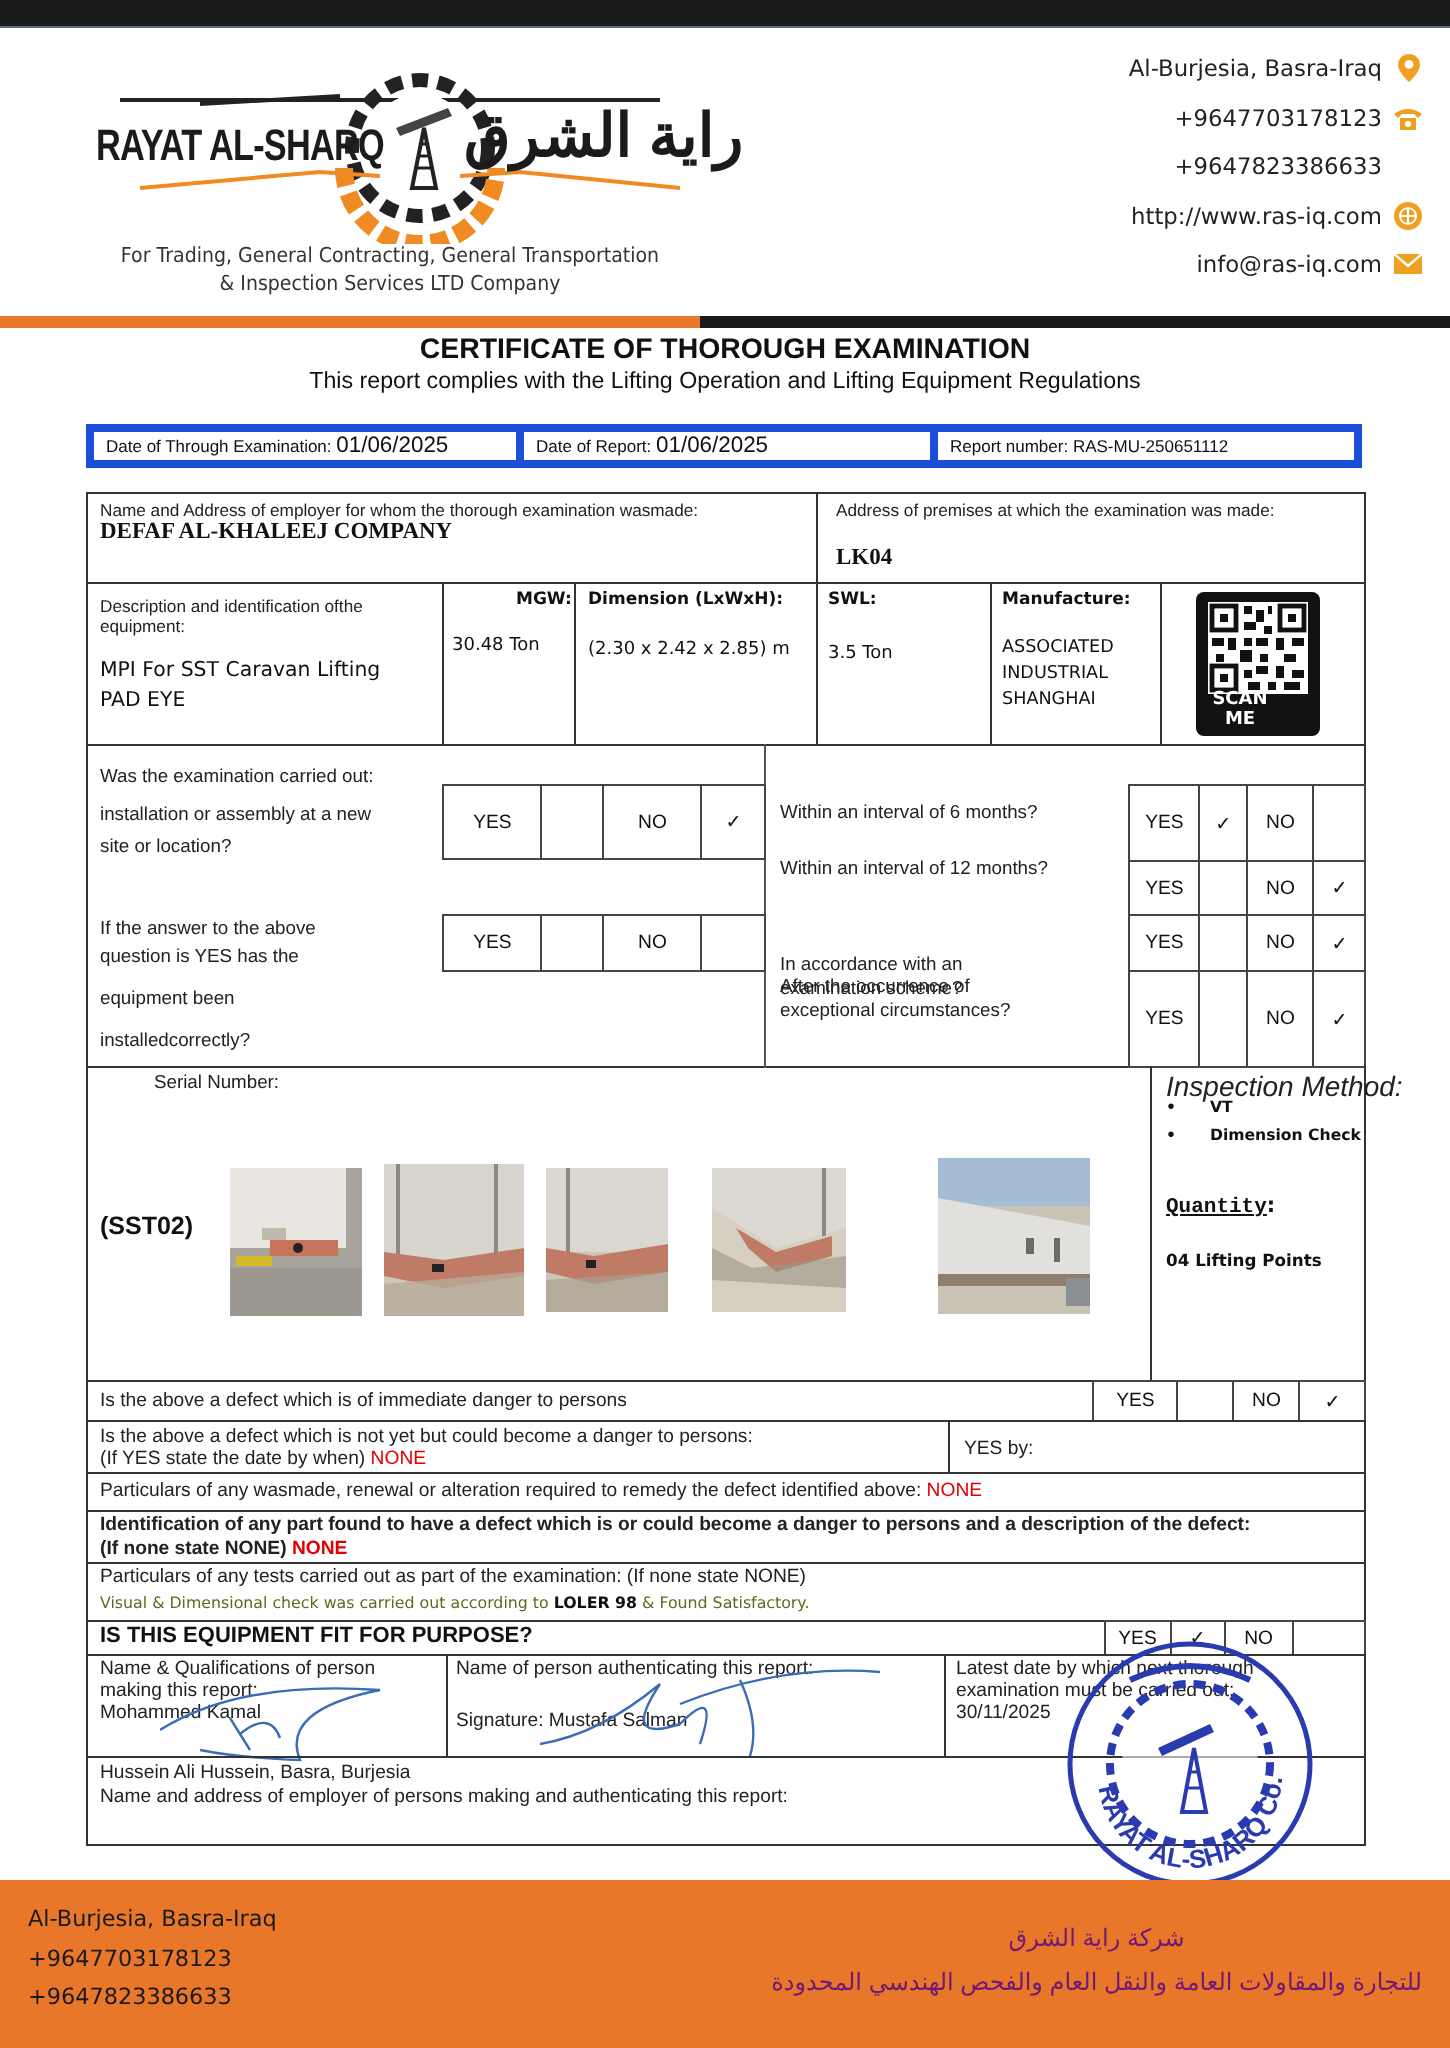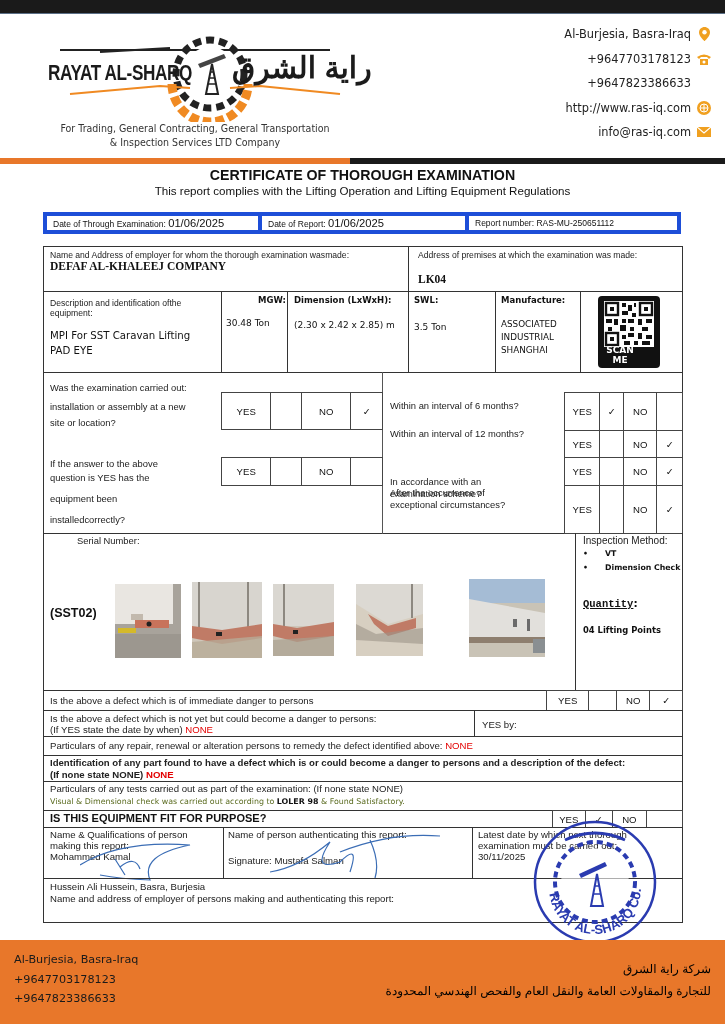--- a/index.html
+++ b/index.html
@@ -47,21 +47,21 @@
   .yn div:last-child { border-right: none; }
   .tick { font-size: 11px; }
 
   .photo { position: absolute; }
   .qr { left: 598px; top: 296px; width: 62px; height: 72px; background: #111; border-radius: 4px; }
   .qr-inner { position: absolute; left: 6px; top: 5px; width: 50px; height: 46px; background: #fff; }
   .qr-txt { position: absolute; left: 0; bottom: 3px; width: 44px; text-align: center; color: #fff; font-size: 9px; font-weight: bold; font-family: "DejaVu Sans", sans-serif; }
 
   .footer { left: 0; top: 940px; width: 725px; height: 84px; background: #e8772a; }
   .footer-left { left: 14px; top: 950px; font-family: "DejaVu Sans", sans-serif; font-size: 11.2px; line-height: 19.5px; color: #1a1a1a; }
-  .footer-right { right: 14px; top: 958px; text-align: right; direction: rtl; font-size: 12px; line-height: 22px; color: #000000; }
+  .footer-right { right: 14px; top: 958px; text-align: center; direction: rtl; font-size: 12px; line-height: 22px; color: #701a75; }
 
   .stamp { left: 531px; top: 818px; width: 128px; height: 128px; }
 </style>
 </head>
 <body>
 
 <div class="abs topbar"></div>
 
 <svg class="abs logo" viewBox="0 0 310 100">
   <path d="M20 28 L290 28" stroke="#222" stroke-width="2"></path>
@@ -328,21 +328,21 @@
 <svg class="photo" style="left:469px;top:579px;" width="76" height="78">
   <rect width="76" height="78" fill="#c9c3b6"></rect>
     <rect width="76" height="24" fill="#a5bcd5"></rect>
   <path d="M0 20 L76 34 L76 64 L0 62Z" fill="#e2e0dc"></path>
     <rect x="44" y="40" width="4" height="8" fill="#6b6b6b"></rect>
     <rect x="58" y="40" width="3" height="12" fill="#6b6b6b"></rect>
   <rect x="0" y="58" width="76" height="6" fill="#8e7f6f"></rect>
     <rect x="64" y="60" width="12" height="14" fill="#8a8f92"></rect>
 </svg>
 
-<div class="abs label" style="left:583px;top:535px;font-size:10px;">Inspection Method:</div>
+<div class="abs label" style="left:583px;top:535px;font-size:14px;font-style:italic;">Inspection Method:</div>
 <div class="abs calibri-b" style="left:583px;top:547px;font-size:7.8px;line-height:14px;">
   <div><span style="display:inline-block;width:22px;">•</span><span>VT</span></div>
   <div><span style="display:inline-block;width:22px;">•</span><span>Dimension Check</span></div>
 </div>
 <div class="abs calibri-b" style="left:583px;top:597px;font-size:10.5px;">
   <span style="text-decoration:underline;font-family:Liberation Mono, monospace;">Quantity</span><span>:</span>
 </div>
 <div class="abs calibri-b" style="left:583px;top:625px;font-size:8.4px;">04 Lifting Points</div>
 
 <div class="abs box" style="left:43px;top:690px;width:640px;height:21px;"></div>
@@ -357,21 +357,21 @@
 <div class="abs box" style="left:43px;top:710px;width:640px;height:27px;"></div>
 <div class="abs" style="left:474px;top:710px;width:1px;height:27px;background:#333;"></div>
 <div class="abs label" style="left:50px;top:713px;font-size:9.6px;line-height:11px;">
   <div>Is the above a defect which is not yet but could become a danger to persons:</div>
   <div><span>(If YES state the date by when)</span> <span class="red">NONE</span></div>
 </div>
 <div class="abs label" style="left:482px;top:719px;font-size:9.6px;">YES by:</div>
 
 <div class="abs box" style="left:43px;top:736px;width:640px;height:20px;"></div>
 <div class="abs label" style="left:50px;top:740px;font-size:9.6px;">
-  <span>Particulars of any repair, renewal or alteration persons to remedy the defect identified above:</span> <span class="red">NONE</span>
+  <span>Particulars of any wasmade, renewal or alteration required to remedy the defect identified above:</span> <span class="red">NONE</span>
 </div>
 
 <div class="abs box" style="left:43px;top:755px;width:640px;height:27px;"></div>
 <div class="abs label" style="left:50px;top:757px;font-size:9.6px;line-height:11.5px;font-weight:bold;">
   <div>Identification of any part found to have a defect which is or could become a danger to persons and a description of the defect:</div>
   <div><span>(If none state NONE)</span> <span class="red">NONE</span></div>
 </div>
 
 <div class="abs box" style="left:43px;top:781px;width:640px;height:30px;"></div>
 <div class="abs label" style="left:50px;top:783px;font-size:9.6px;">Particulars of any tests carried out as part of the examination: (If none state NONE)</div>

